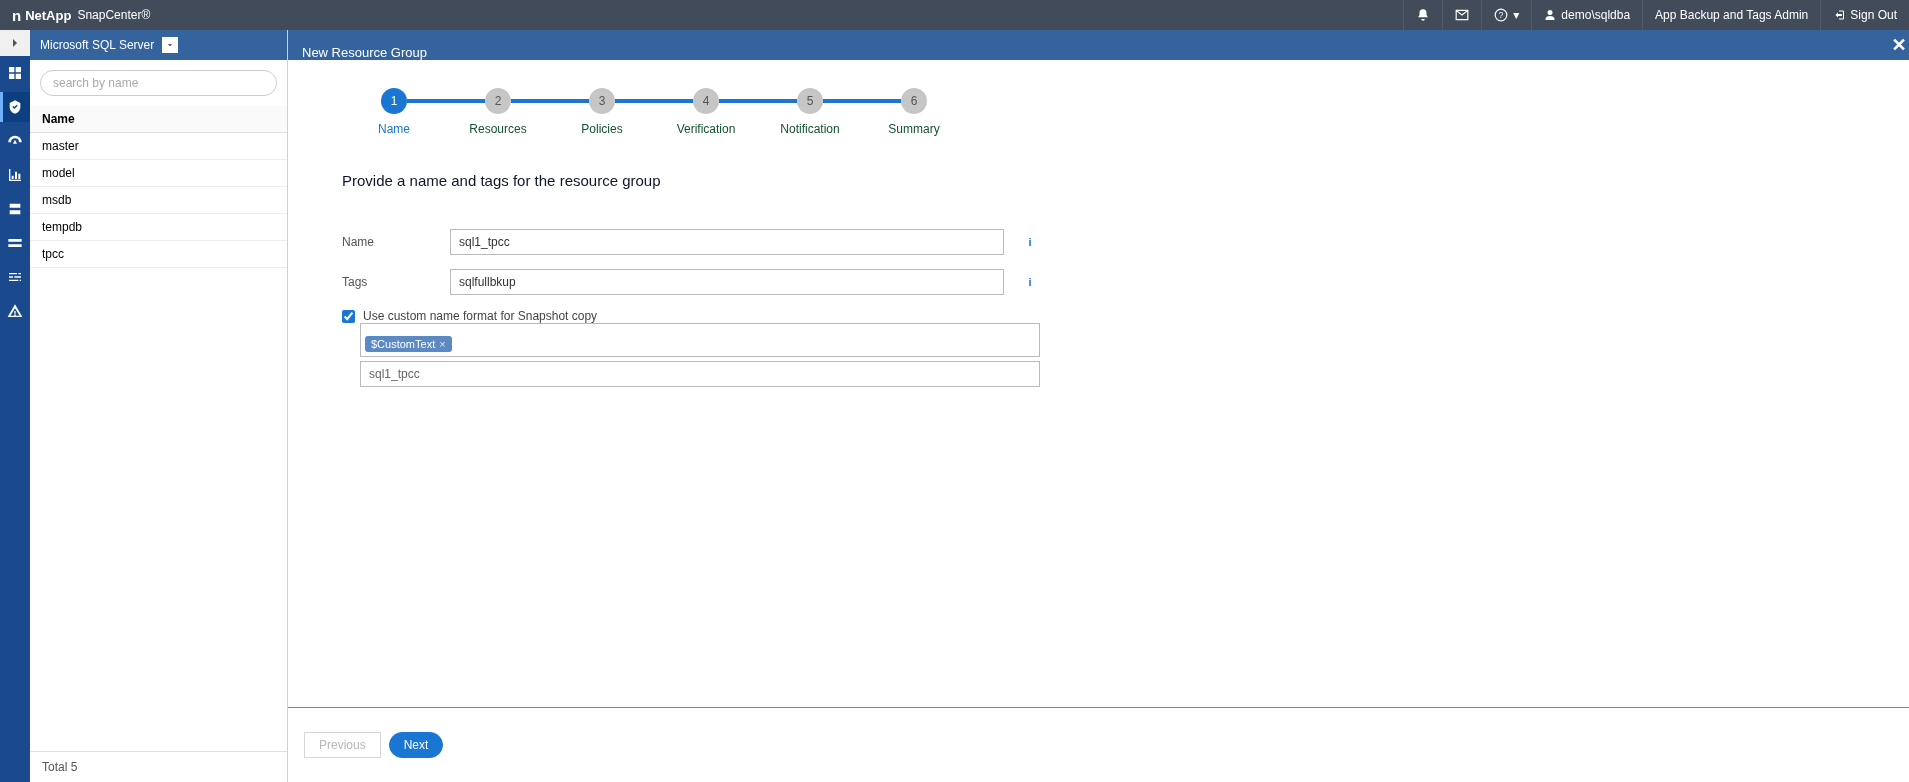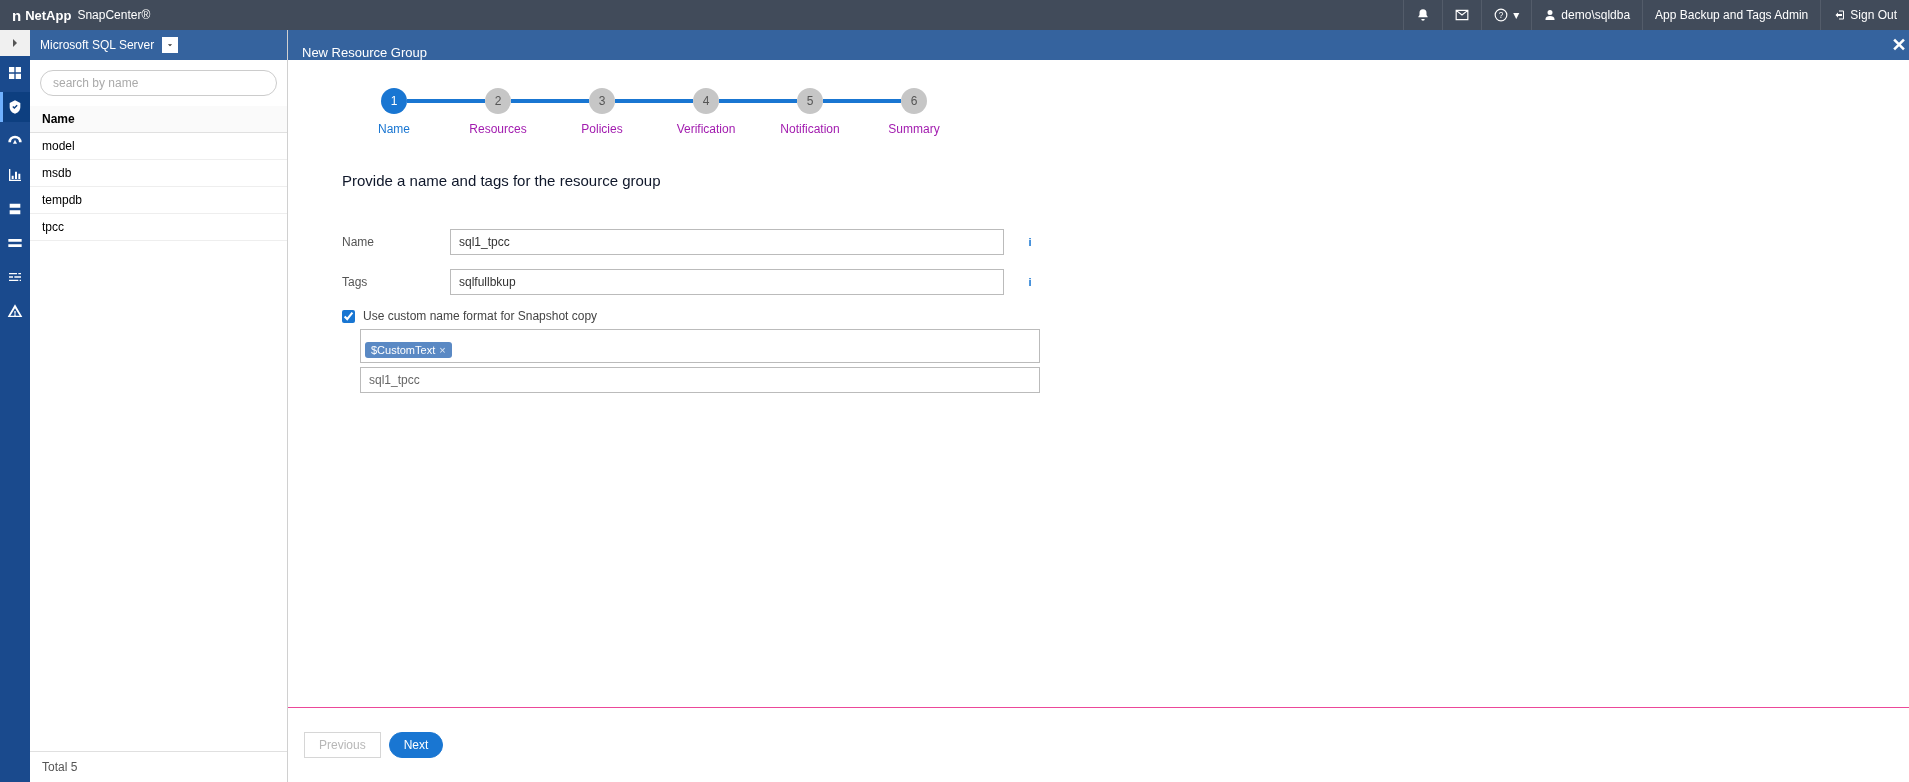--- a/index.html
+++ b/index.html
@@ -46,33 +46,33 @@
 .content-hdr { background:#35639e; color:#fff; height:30px; display:flex; align-items:flex-end; padding:0 14px; font-size:13px; position:relative; }
 .content-hdr .close-x { position:absolute; right:0; top:0; width:20px; height:30px; display:flex; align-items:center; justify-content:center; cursor:pointer; font-weight:bold; font-size:18px; }
 
 .content-body { flex:1; overflow:auto; padding:28px 0 0 0; }
 
 
 .stepper { display:flex; align-items:flex-start; margin:0 0 36px 54px; }
 .step { display:flex; flex-direction:column; align-items:center; width:104px; position:relative; }
 .step .circle { width:26px; height:26px; border-radius:50%; background:#c6c6c6; color:#555; display:flex; align-items:center; justify-content:center; font-size:12px; z-index:1; }
 .step.active .circle { background:#1976d2; color:#fff; }
-.step .label { margin-top:8px; font-size:12px; color:#a21caf; }
+.step .label { margin-top:8px; font-size:12px; color:#14532d; }
 .step.active .label { color:#1976d2; }
 .step-line { height:4px; background:#1976d2; flex:0 0 auto; width:78px; margin-top:11px; margin-left:-39px; margin-right:-39px; z-index:0; }
 
 
 .form-area { margin-left:54px; max-width:760px; }
 .form-title { font-size:15px; color:#0f172a; margin-bottom:40px; }
 .form-row { display:flex; align-items:center; margin-bottom:14px; }
 .form-row .lbl { width:108px; font-size:12px; color:#555; }
 .form-row .inp { width:554px; height:26px; border:1px solid #bbb; padding:0 8px; font-size:12px; color:#333; }
 .form-row .info { margin-left:18px; color:#1976d2; cursor:pointer; font-weight:bold; width:16px; height:16px; border-radius:50%; display:flex; align-items:center; justify-content:center; font-size:11px; }
 
-.chk-row { display:flex; align-items:center; margin-bottom:6px; font-size:12px; color:#444; }
+.chk-row { display:flex; align-items:center; margin-bottom:0; font-size:12px; color:#444; }
 .chk-row input { margin-right:8px; accent-color:#1976d2; }
 
 .tag-pill-box { margin-left:18px; width:680px; border:1px solid #bbb; padding:4px; display:flex; align-items:center; gap:4px; min-height:28px; }
 .tag-pill { background:#5a89c4; color:#fff; border-radius:3px; padding:2px 6px; font-size:11px; display:flex; align-items:center; gap:4px;margin-top:8px; }
 .tag-pill .x { cursor:pointer; opacity:.8; }
 .custom-name-input { margin-left:18px; width:680px; height:26px; border:1px solid #bbb; padding:0 8px; font-size:12px; color:#666; margin-top:4px; }
 
 
 .content-foot { border-top:1px solid #ec4899; padding:24px 16px; display:flex; justify-content:flex-start; gap:8px; background:#fff; }
 .btn { height:26px; padding:0 14px; font-size:12px; border:1px solid #bbb; background:#fff; color:#888; cursor:pointer; }
@@ -183,20 +183,21 @@
               <path d="M7 10l5 5 5-5z"></path>
             </svg>
         </span>
       </div>
     </div>
     <div class="res-search-wrap">
       <input class="res-search" placeholder="search by name" style="">
     </div>
     <div class="res-table">
       <div class="res-th">Name</div>
+      <div class="res-td">master</div>
       <div class="res-td">model</div>
       <div class="res-td">msdb</div>
       <div class="res-td">tempdb</div>
       <div class="res-td">tpcc</div>
     </div>
     <div class="res-foot">Total 5</div>
   </div>
 
   <div class="content-col">
     <div class="content-hdr">

